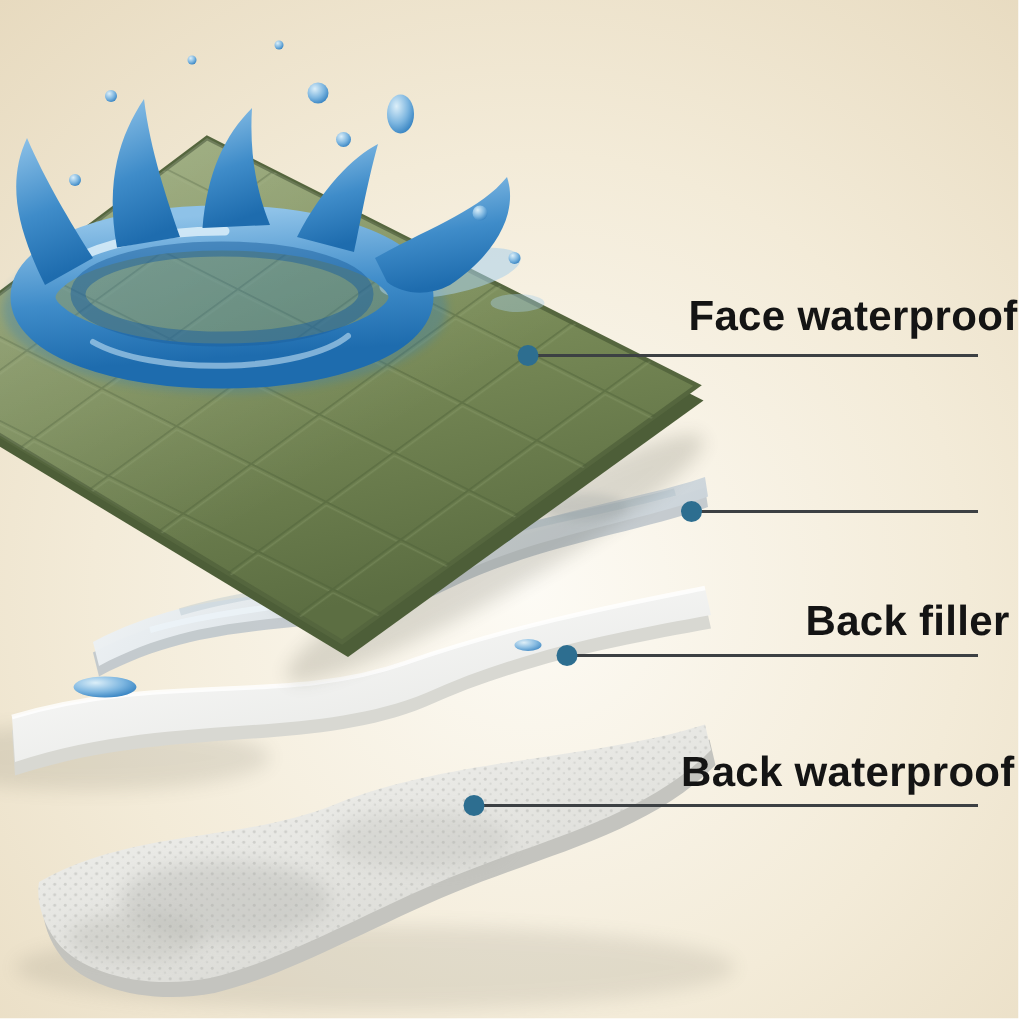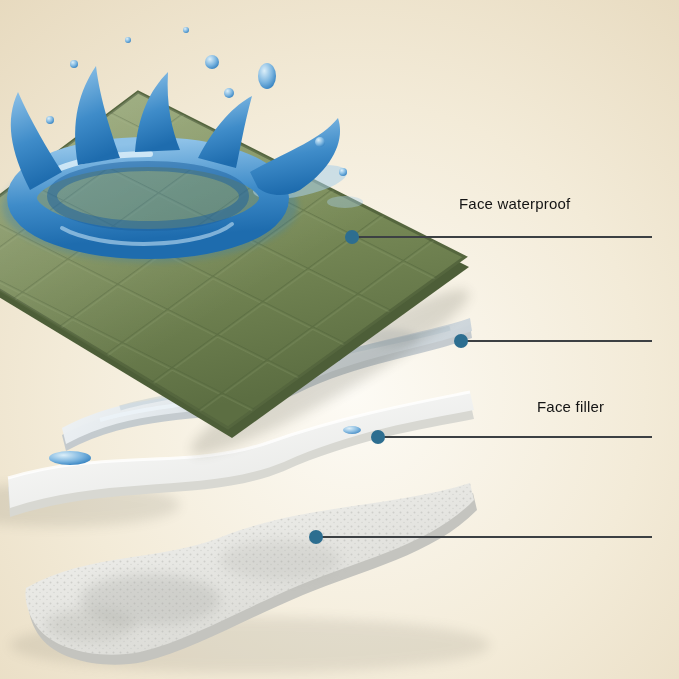--- a/index.html
+++ b/index.html
@@ -8,21 +8,21 @@
   :root{
     --line:#3c4043;
     --dot:#2d6e90;
     --label:#141414;
   }
   .scene{position:relative;width:679px;height:679px;overflow:hidden}
   .scene > svg{position:absolute;left:0;top:0}
   .callout{position:absolute;inset:0;pointer-events:none}
   .callout-text{
     position:absolute;left:var(--tx);top:var(--ty);
-    font-size:15px;font-weight:400;letter-spacing:.2px;color:var(--label);
+    font-size:28px;font-weight:700;letter-spacing:.2px;color:var(--label);
     white-space:nowrap;
   }
   .leader-line{
     position:absolute;left:var(--lx);top:var(--ly);
     width:var(--lw);height:2px;background:var(--line);
   }
   .pointer-dot{
     position:absolute;left:calc(var(--lx) - 7px);top:calc(var(--ly) - 6px);
     width:14px;height:14px;border-radius:50%;background:var(--dot);
   }
@@ -161,23 +161,24 @@
     <span class="leader-line"></span>
     <span class="pointer-dot"></span>
   </div>
 
   <div class="callout" style="--tx:477px;--ty:303px;--lx:461px;--ly:340px;--lw:191px">
     <span class="leader-line"></span>
     <span class="pointer-dot"></span>
   </div>
 
   <div class="callout" style="--tx:537px;--ty:398px;--lx:378px;--ly:436px;--lw:274px">
-    <span class="callout-text">Face filler</span>
+    <span class="callout-text">Back filler</span>
     <span class="leader-line"></span>
     <span class="pointer-dot"></span>
   </div>
 
   <div class="callout" style="--tx:454px;--ty:499px;--lx:316px;--ly:536px;--lw:336px">
+    <span class="callout-text">Back waterproof</span>
     <span class="leader-line"></span>
     <span class="pointer-dot"></span>
   </div>
 
 </div>
 
 </body></html>

